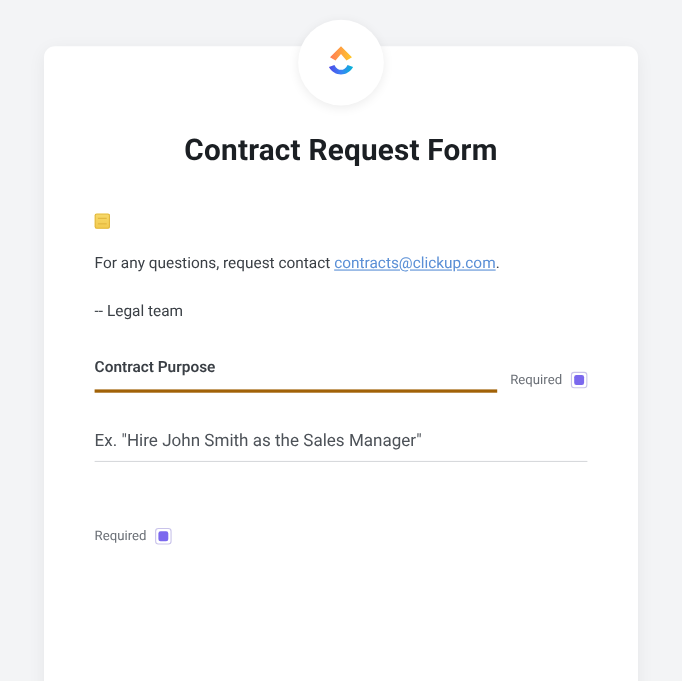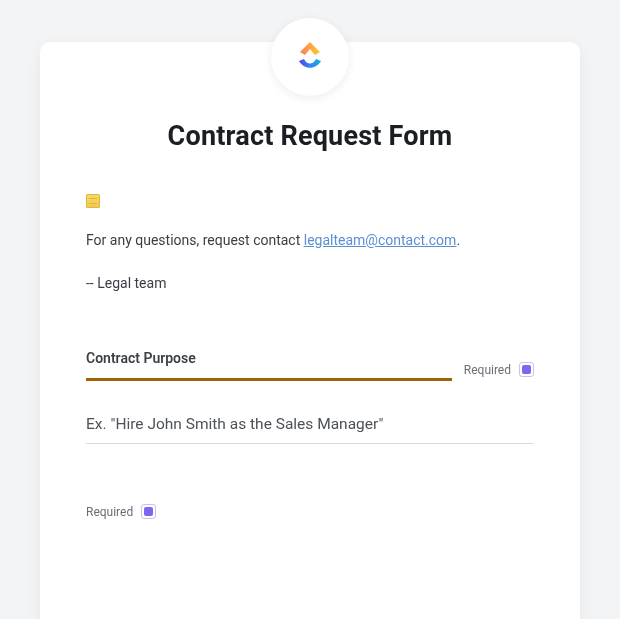--- a/index.html
+++ b/index.html
@@ -49,21 +49,21 @@
     letter-spacing: 0.2px;
     margin-bottom: 42px;
   }
   .intro {
     font-size: 14px;
     color: #3a3f45;
     line-height: 1.5;
   }
   .intro-line1 { margin-bottom: 22px; display: flex; align-items: center; gap: 8px; }
   .intro-line2 { margin-bottom: 22px; }
-  .intro-line3 { margin-bottom: 56px; }
+  .intro-line3 { margin-bottom: 32px; }
   .note-icon {
     display: inline-block;
     width: 14px;
     height: 14px;
     background: linear-gradient(#f7d96a,#f2c94c);
     border-radius: 2px;
     box-shadow: inset 0 0 0 1px #e0b63f;
     position: relative;
   }
   .note-icon::before {
@@ -92,21 +92,20 @@
     border-bottom: 3px solid #a16207;
     padding-bottom: 12px;
   }
   .field-label {
     font-size: 14px;
     font-weight: 600;
     color: #3a3f45;
   }
   .required-group {
     display: flex;
-    align-items: center;
     gap: 8px;
     padding-bottom: 4px;
   }
   .required-text {
     font-size: 12px;
     color: #6a6f76;
   }
   .required-box {
     width: 15px;
     height: 15px;
@@ -164,21 +163,21 @@
 
   <div class="card">
 
     <h1 class="form-title">Contract Request Form</h1>
 
     <div class="intro">
       <div class="intro-line1">
         <span class="note-icon"></span>
       </div>
       <div class="intro-line2">
-        <span>For any questions, request contact </span><a href="#" class="contact-link">legalteam@contact.com</a><span>.</span>
+        <span>For any questions, request contact </span><a href="#" class="contact-link">contracts@clickup.com</a><span>.</span>
       </div>
       <div class="intro-line3">-- Legal team</div>
     </div>
 
     <div class="field">
       <div class="field-header">
         <div class="field-label-wrap">
           <div class="field-label">Contract Purpose</div>
         </div>
         <div class="required-group">

